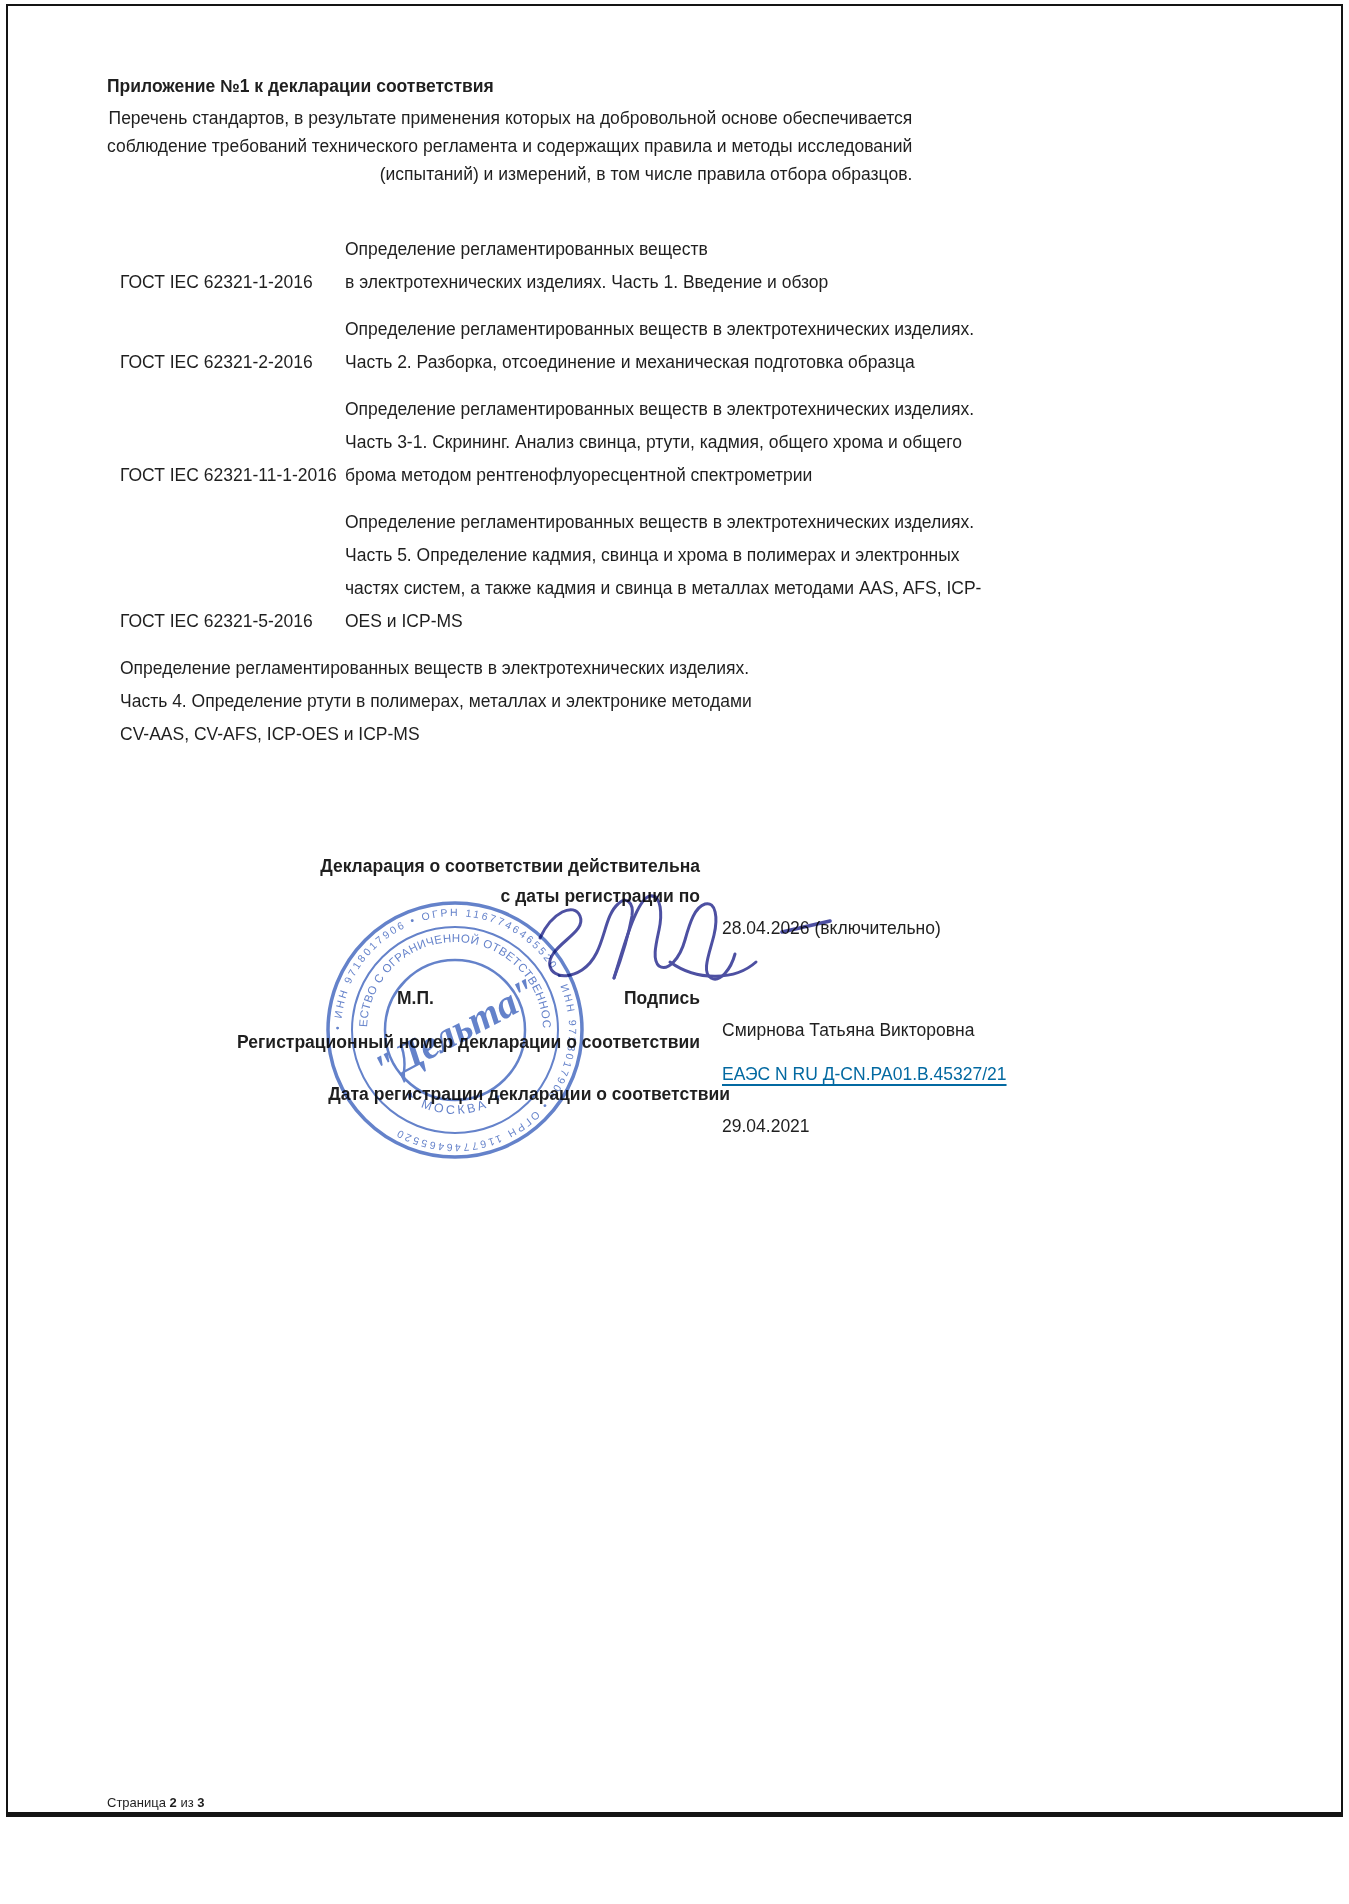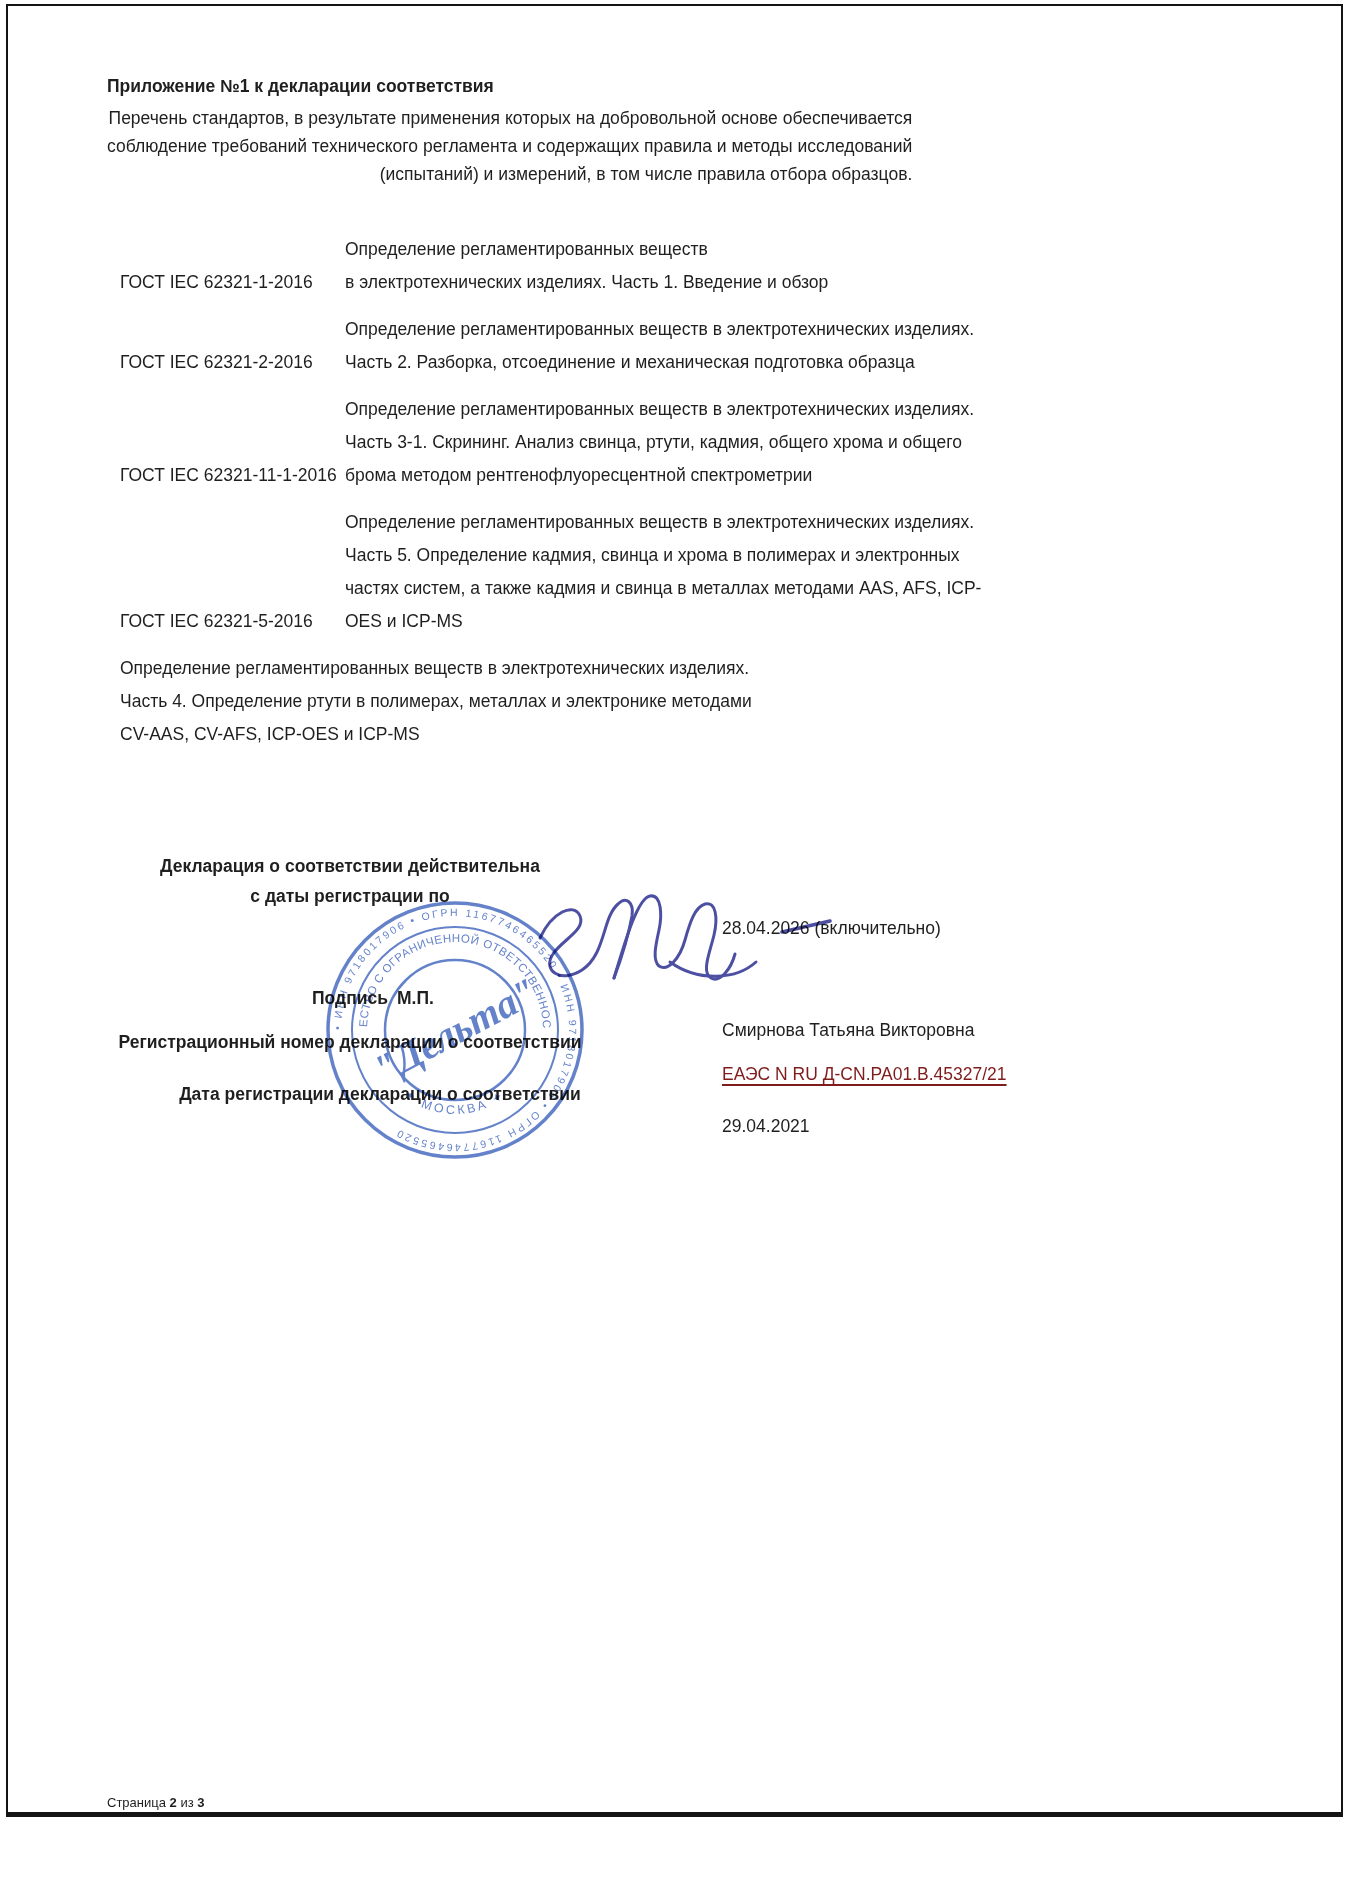--- a/index.html
+++ b/index.html
@@ -30,33 +30,33 @@
   .std-row{display:flex;margin-bottom:14px;align-items:flex-end;}
   .std-code{
     width:225px;flex:0 0 225px;
     font-size:17.5px;line-height:33px;white-space:pre;
   }
   .std-desc{
     width:720px;
     font-size:17.5px;line-height:33px;white-space:pre;
   }
   .decl-label{
-    position:absolute;left:0;width:700px;text-align:center;
+    position:absolute;left:0;width:700px;text-align:right;
     font-size:17.5px;font-weight:bold;white-space:pre;
   }
   .decl-value{
     position:absolute;left:722px;
     font-size:17.5px;white-space:pre;margin-top:32px;
   }
   .mp{
     position:absolute;left:397px;top:988px;
     font-size:17.5px;font-weight:bold;
   }
   .reg-link{
-    color:#7f1d1d;text-decoration:underline;
+    color:#0369a1;text-decoration:underline;
     text-decoration-thickness:1.5px;text-underline-offset:4px;
     cursor:pointer;
   }
   .sig-wrap{
     position:absolute;left:520px;top:872px;width:345px;height:130px;
     mix-blend-mode:multiply;pointer-events:none;
   }
   .stamp-wrap{
     position:absolute;left:325px;top:900px;width:260px;height:260px;
     mix-blend-mode:multiply;pointer-events:none;

